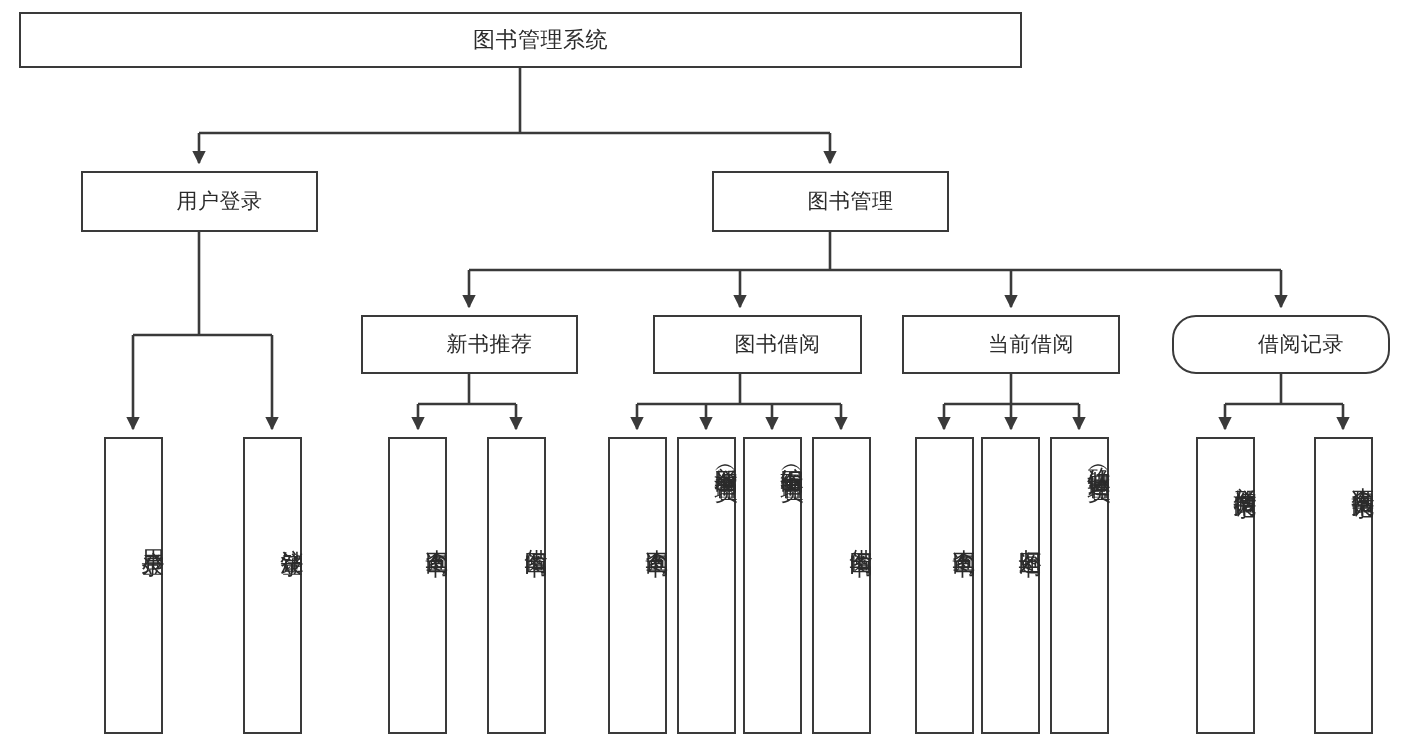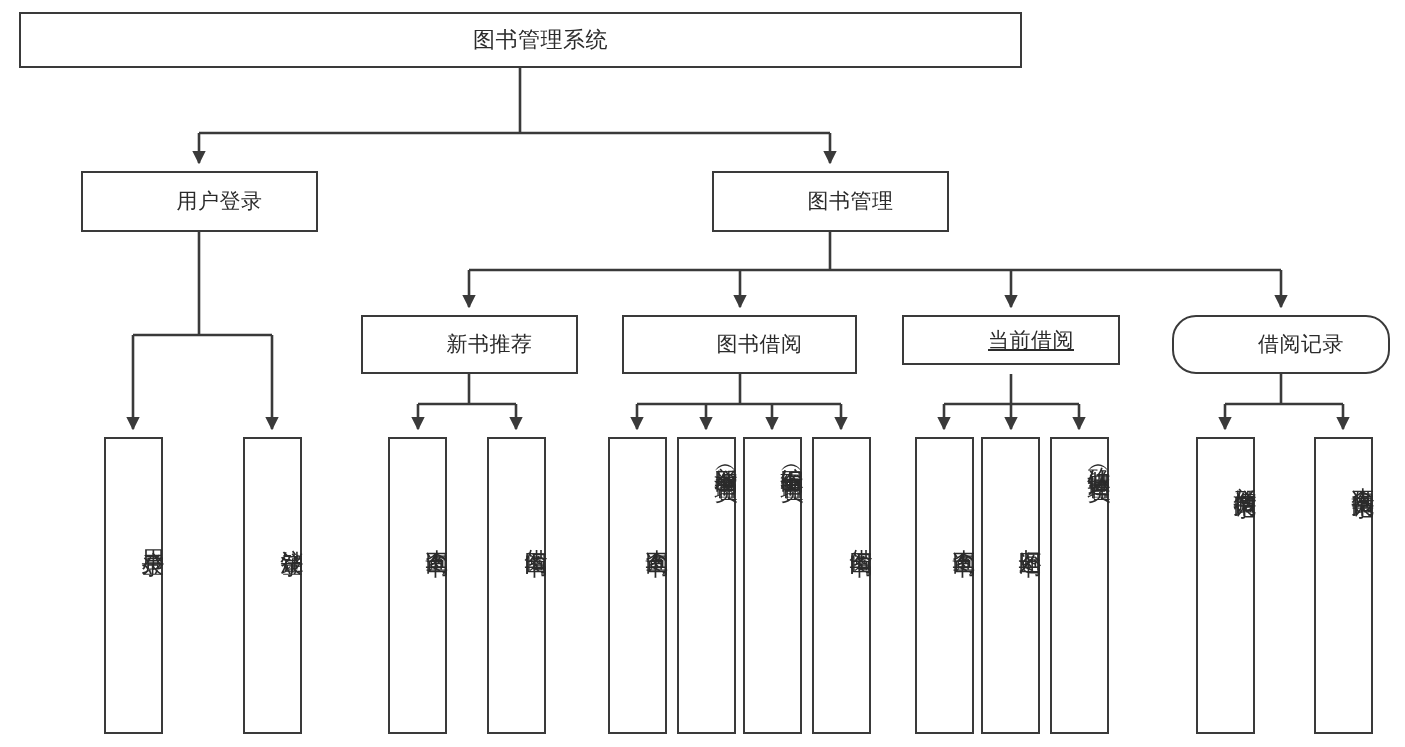--- a/index.html
+++ b/index.html
@@ -140,24 +140,24 @@
   <div class="node h" style="left:81px; top:171px; width:237px; height:61px;">
     <span class="label">用户登录</span>
   </div>
   <div class="node h" style="left:712px; top:171px; width:237px; height:61px;">
     <span class="label">图书管理</span>
   </div>
 
   <div class="node h" style="left:361px; top:315px; width:217px; height:59px;font-family:Liberation Serif, serif;">
     <span class="label">新书推荐</span>
   </div>
-  <div class="node h" style="left:622px; top:315px; width:235px; height:59px;">
+  <div class="node h" style="left:653px; top:315px; width:209px; height:59px;">
     <span class="label">图书借阅</span>
   </div>
-  <div class="node h" style="left:902px; top:315px; width:218px; height:50px;text-decoration:underline;">
+  <div class="node h" style="left:902px; top:315px; width:218px; height:59px;">
     <span class="label">当前借阅</span>
   </div>
   <div class="node h" style="left:1172px; top:315px; width:218px; height:59px;border-radius:24px;">
     <span class="label">借阅记录</span>
   </div>
 
   <div class="node v pad-top" style="left:104px; top:437px; width:59px; height:297px;">
     <span class="label">用户登录</span>
   </div>
   <div class="node v pad-top" style="left:243px; top:437px; width:59px; height:297px;">

